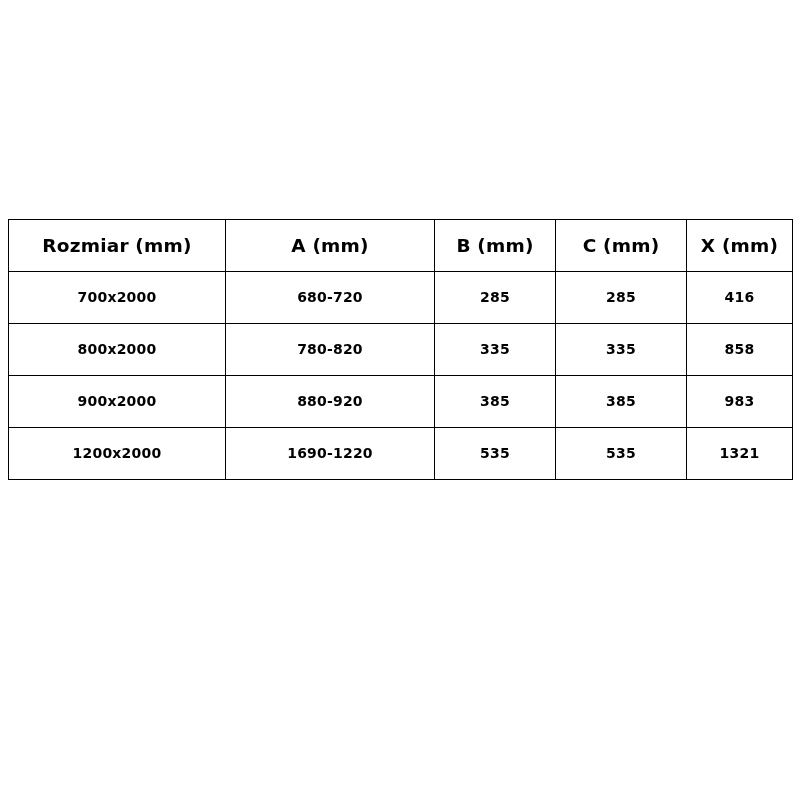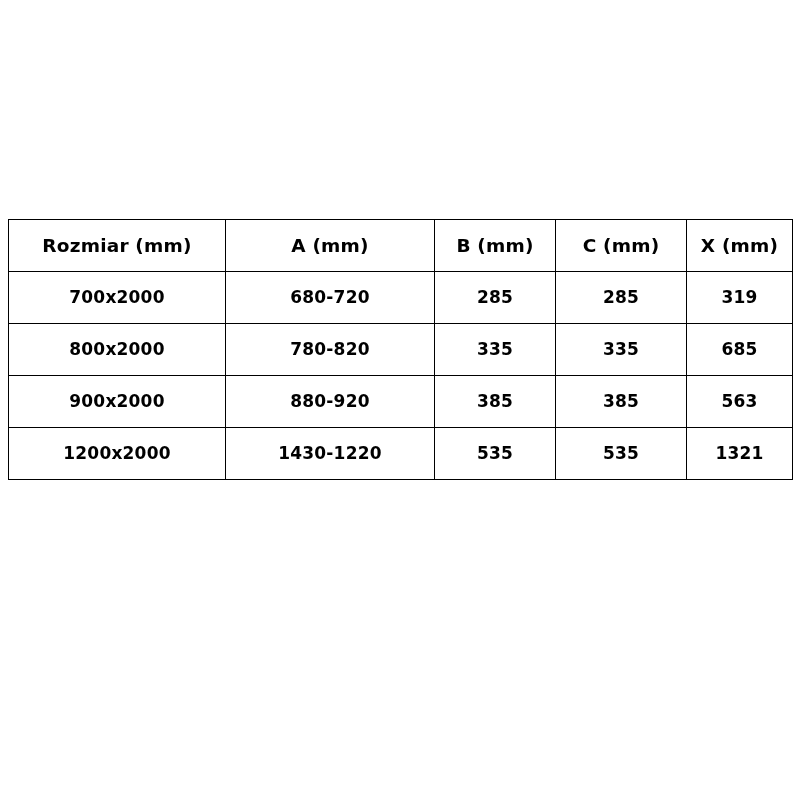--- a/index.html
+++ b/index.html
@@ -34,21 +34,21 @@
     table-layout: fixed;
     width: 784px;
     background: #ffffff;
   }
   table.spec th,
   table.spec td {
     border: 1.5px solid #000000;
     text-align: center;
     vertical-align: middle;
     font-weight: bold;
-    font-size: 17px;
+    font-size: 14px;
     letter-spacing: 0.2px;
     padding: 0;
     height: 51px;
     line-height: 51px;
     white-space: nowrap;
     color: #000000;
   }
   table.spec th {
     font-size: 18.5px;
   }
@@ -80,39 +80,39 @@
           <th>C (mm)</th>
           <th>X (mm)</th>
         </tr>
       </thead>
       <tbody>
         <tr>
           <td>700x2000</td>
           <td>680-720</td>
           <td>285</td>
           <td>285</td>
-          <td>319</td>
+          <td>416</td>
         </tr>
         <tr>
           <td>800x2000</td>
           <td>780-820</td>
           <td>335</td>
           <td>335</td>
-          <td>685</td>
+          <td>858</td>
         </tr>
         <tr>
           <td>900x2000</td>
           <td>880-920</td>
           <td>385</td>
           <td>385</td>
-          <td>563</td>
+          <td>983</td>
         </tr>
         <tr>
           <td>1200x2000</td>
-          <td>1430-1220</td>
+          <td>1690-1220</td>
           <td>535</td>
           <td>535</td>
           <td>1321</td>
         </tr>
       </tbody>
     </table>
   </div>
 </div>
 
 </body></html>

